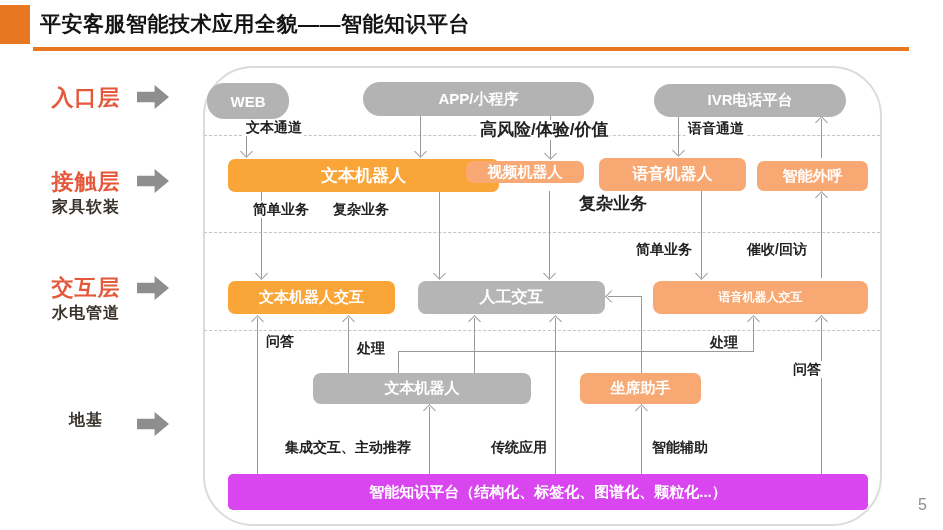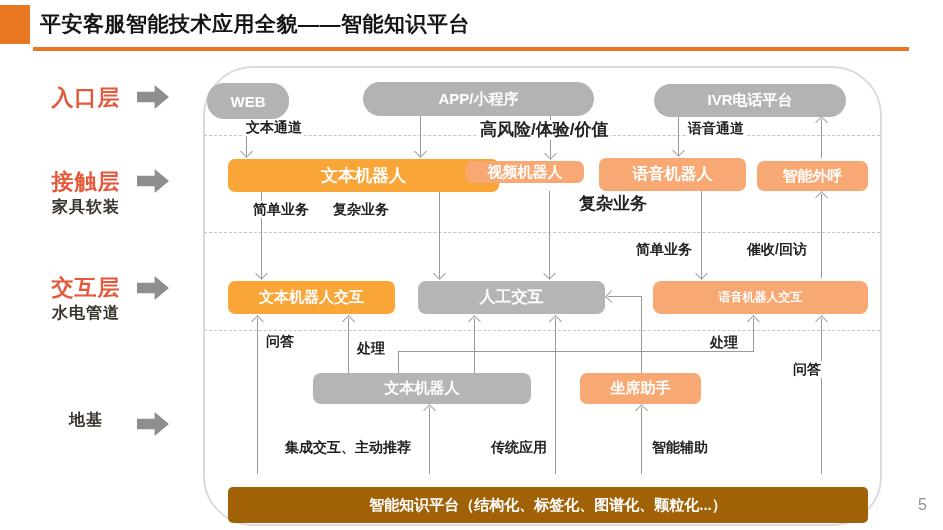--- a/index.html
+++ b/index.html
@@ -20,21 +20,21 @@
   .layer .ls{font-size:16px;font-weight:bold;color:#38322B;letter-spacing:1px;}
   .layer .ls.big{font-size:20px;margin-top:4px;}
   .rail-arrow{width:32px;height:24px;background:#8E8E8E;
     clip-path:polygon(0 28%,55% 28%,55% 0,100% 50%,55% 100%,55% 72%,0 72%);}
   
   .node{display:flex;align-items:center;justify-content:center;color:#fff;font-weight:bold;white-space:nowrap;box-sizing:border-box;z-index:5;}
   .pill{background:#B3B3B3;border-radius:17px;font-size:15px;}
   .bright{background:#F9A538;border-radius:7px;}
   .light{background:#F8A873;border-radius:7px;}
   .gray{background:#B5B5B5;border-radius:8px;}
-  .platform{background:#a16207;border-radius:5px;font-size:15px;margin-top:13px;}
+  .platform{background:#d946ef;border-radius:5px;font-size:15px;}
   
   .vl{width:0;border-left:1.5px solid #999;z-index:1;}
   .hl{height:0;border-top:1.5px solid #999;z-index:1;}
   .chev{width:8px;height:8px;border-right:1.7px solid #999;border-bottom:1.7px solid #999;z-index:2;}
   .down{transform:rotate(45deg);}
   .up{transform:rotate(225deg);}
   .left{transform:rotate(135deg);}
   
   .elab{font-size:14px;font-weight:bold;color:#222;background:#fff;padding:0 2px;white-space:nowrap;z-index:4;line-height:1.2;}
   .elab.lg{font-size:17px;}

